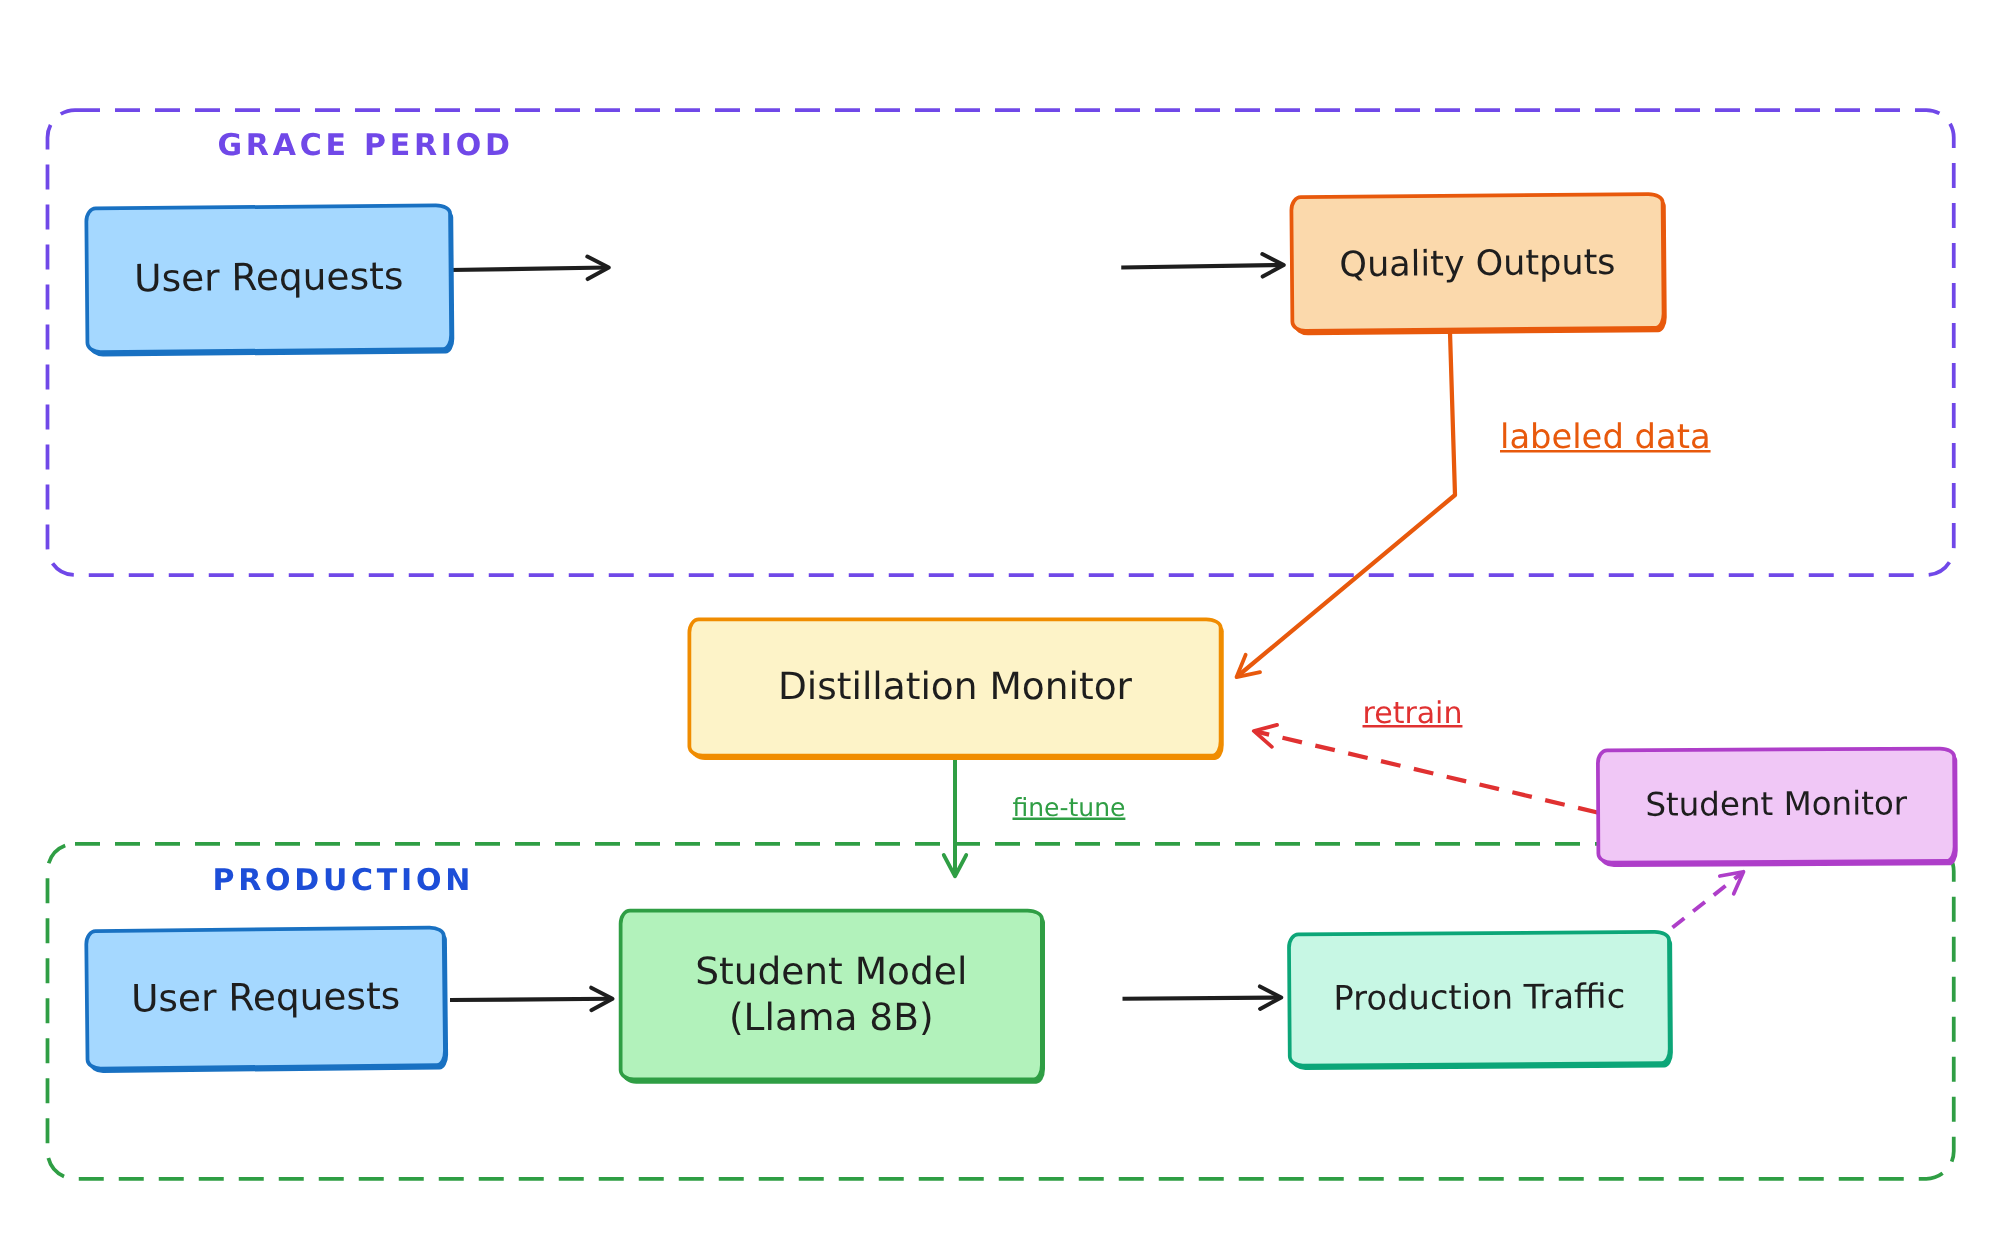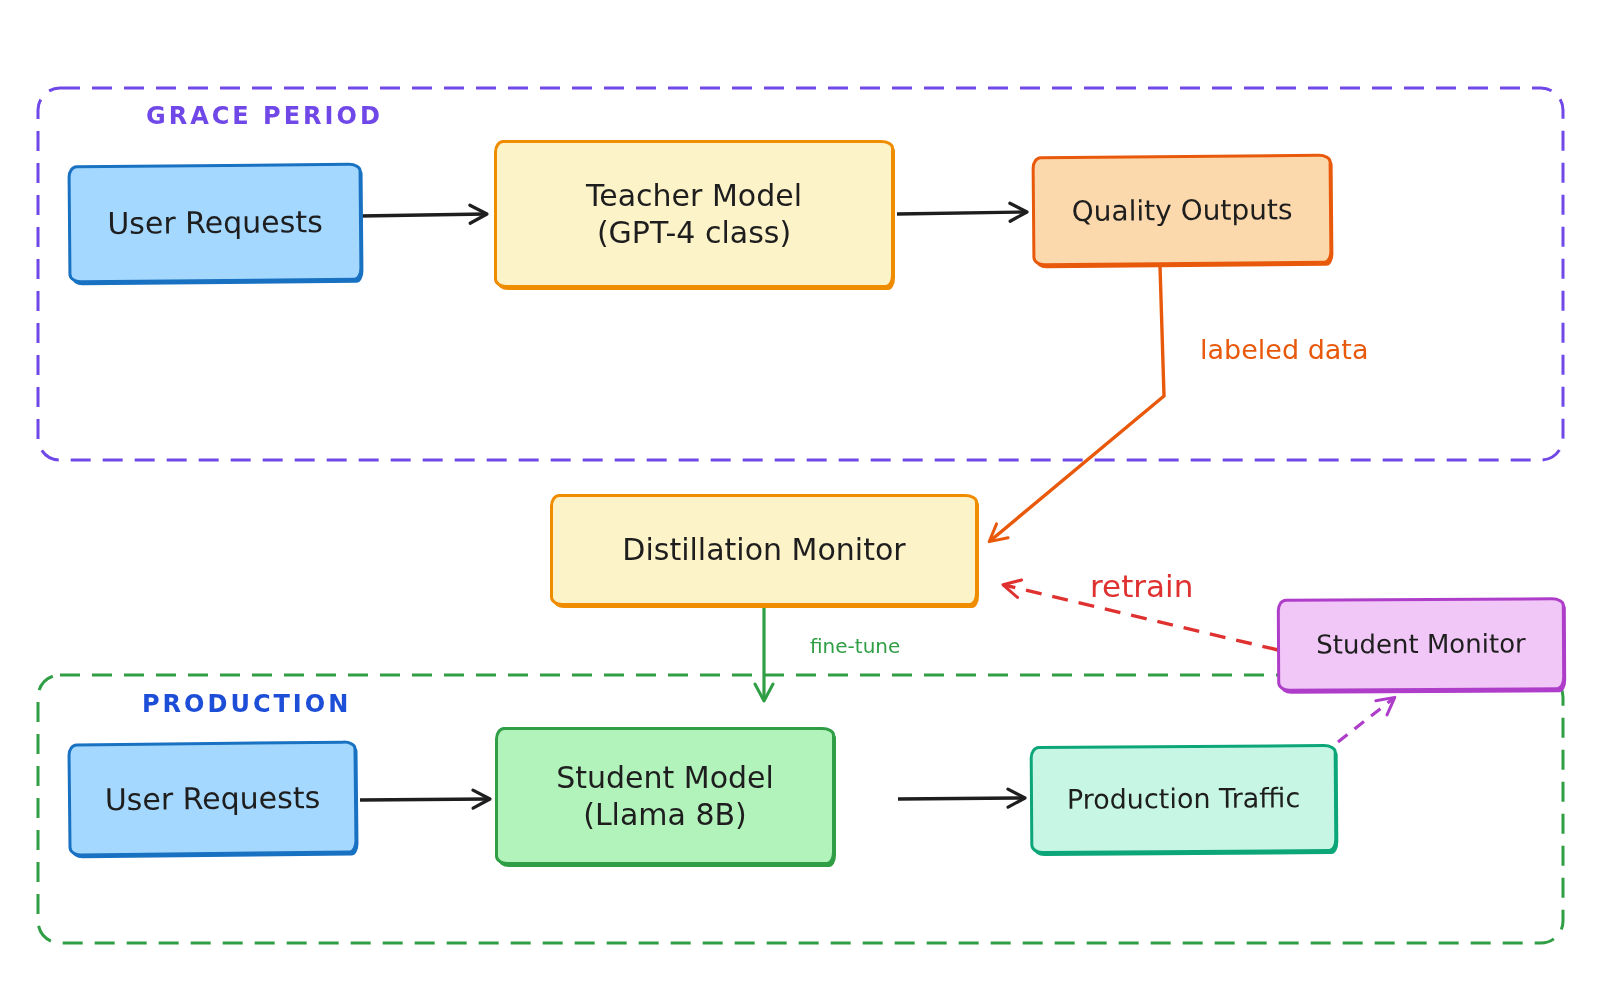--- a/index.html
+++ b/index.html
@@ -21,30 +21,30 @@
   .n-tm {left:494px;top:140px;width:400px;height:148px;}
   .n-qo {left:1032px;top:155px;width:300px;height:110px;font-size:28px;transform:rotate(-0.5deg);}
   .n-dp {left:550px;top:494px;width:428px;height:112px;}
   .n-qm {left:1277px;top:598px;width:288px;height:93px;font-size:26px;transform:rotate(-0.3deg);}
   .n-urb{left:68px;top:742px;width:289px;height:113px;transform:rotate(-0.6deg);}
   .n-sm {left:495px;top:727px;width:340px;height:138px;}
   .n-pt {left:1030px;top:745px;width:307px;height:108px;font-size:27px;transform:rotate(-0.4deg);}
 
   
   .group-label{
-    position:absolute;font-size:24px;font-weight:600;letter-spacing:3px;white-space:nowrap;
+    position:absolute;font-size:24px;font-weight:600;letter-spacing:3px;white-space:nowrap;margin-left:28px;
   }
   .g-grace{left:146px;top:102px;}
   .g-prod {left:142px;top:690px;}
 
   
-  .edge-label{position:absolute;white-space:nowrap;font-weight:500;}
+  .edge-label{position:absolute;white-space:nowrap;font-weight:500;text-decoration:underline;}
   .e-labeled{left:1200px;top:334px;font-size:27px;}
   .e-fine   {left:810px; top:634px;font-size:20px;}
-  .e-retrain{left:1090px;top:568px;font-size:31px;}
+  .e-retrain{left:1090px;top:556px;font-size:24px;}
 </style>
 </head>
 <body>
 
 <div class="canvas">
 
   <svg class="edges" viewBox="0 0 1600 996">
     <defs>
       <marker id="m-black" viewBox="0 0 26 26" markerWidth="26" markerHeight="26" refX="21" refY="13" orient="auto" markerUnits="userSpaceOnUse">
         <path d="M5,4 L22,13 L5,22" fill="none" stroke="#1e1e1e" stroke-width="3.2" stroke-linecap="round" stroke-linejoin="round"></path>
@@ -80,24 +80,20 @@
     <path d="M1338,742 L1394,698" fill="none" stroke-width="3.2" stroke-dasharray="12 9" marker-end="url(#m-purple)" style="stroke: rgb(174, 62, 201);"></path>
   </svg>
 
   <div class="group-label g-grace" style="color: rgb(112, 72, 232);">GRACE PERIOD</div>
   <div class="group-label g-prod" style="color: #1d4ed8;">PRODUCTION</div>
 
   <div class="node n-urt" style="background-color: rgb(165, 216, 255); border-color: rgb(25, 113, 194); --sc: #1971c2;">
     <div class="node-label">User Requests</div>
   </div>
 
-  <div class="node n-tm" style="background-color: rgb(253, 243, 200); border-color: rgb(240, 140, 0); --sc: #f08c00;">
-    <div class="node-label">Teacher Model</div>
-    <div class="node-sublabel">(GPT-4 class)</div>
-  </div>
 
   <div class="node n-qo" style="background-color: rgb(251, 217, 172); border-color: rgb(232, 89, 12); --sc: #e8590c;">
     <div class="node-label">Quality Outputs</div>
   </div>
 
   <div class="node n-dp" style="background-color: rgb(253, 243, 200); border-color: rgb(240, 140, 0); --sc: #f08c00;">
     <div class="node-label">Distillation Monitor</div>
   </div>
 
   <div class="node n-qm" style="background-color: rgb(240, 199, 246); border-color: rgb(174, 62, 201); --sc: #ae3ec9;">

